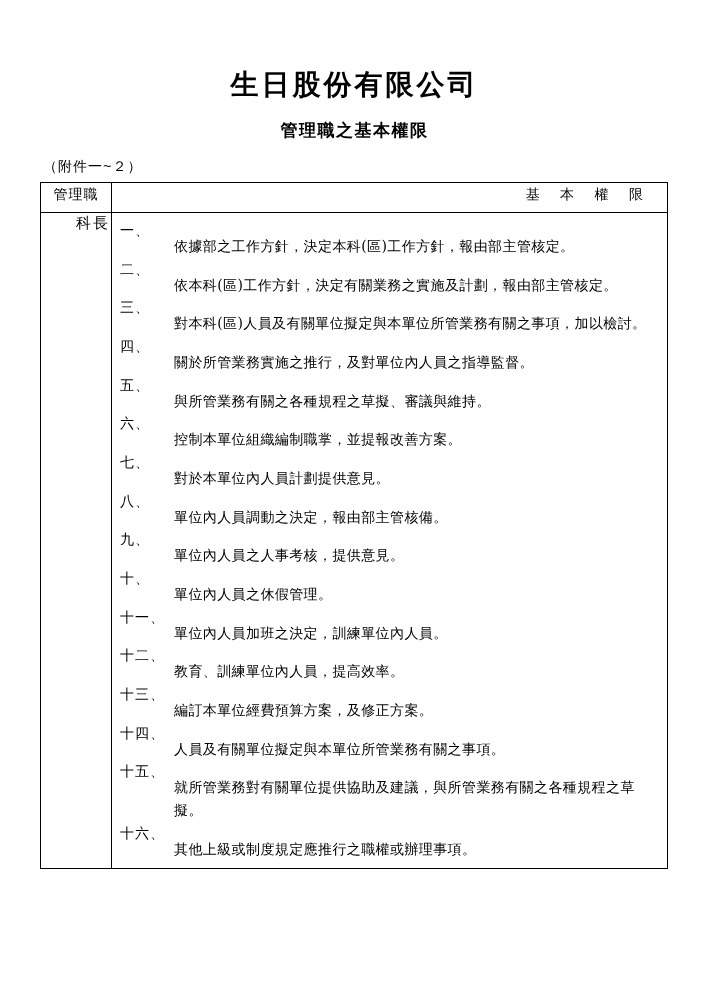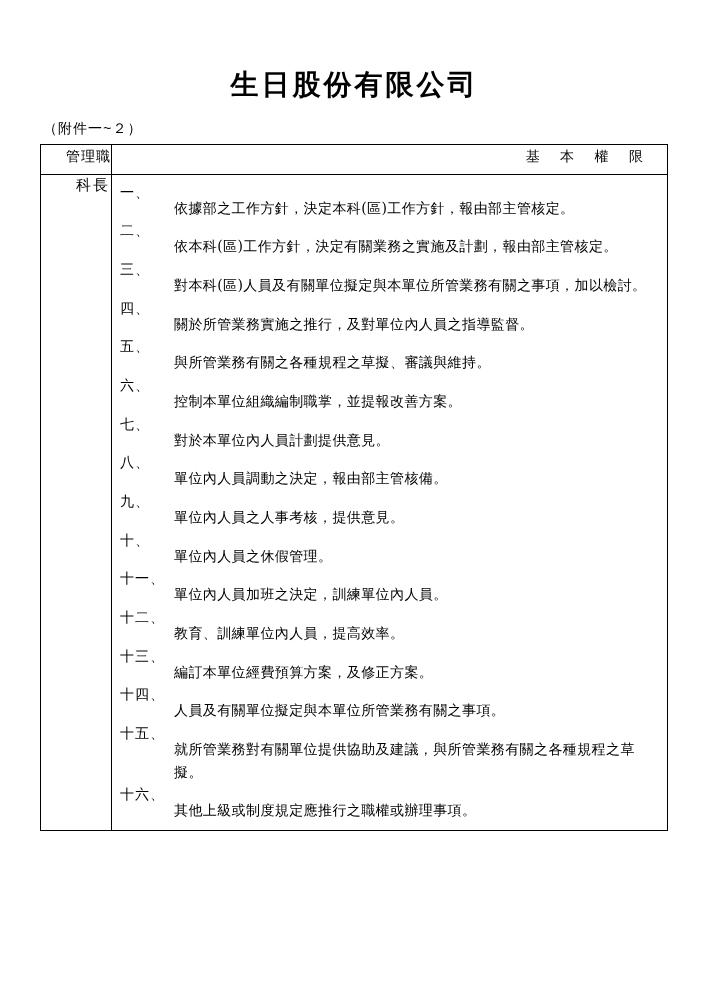--- a/index.html
+++ b/index.html
@@ -51,21 +51,21 @@
     margin-top: 6px;
     table-layout: fixed;
   }
   table.perm-table td, table.perm-table th {
     border: 1px solid #000000;
     vertical-align: top;
     font-weight: normal;
   }
   th.col-head-role {
     width: 70px;
-    text-align: right;
+    text-align: center;
     font-size: 14px;
     letter-spacing: 1px;
     padding: 3px 0 8px 0;
     vertical-align: middle;
     margin-left: 36px;
   }
   th.col-head-perm {
     text-align: right;
     font-size: 14px;
     letter-spacing: 8px;
@@ -107,20 +107,21 @@
     margin-top: 16px;
   }
 </style>
 </head>
 <body>
 
 <div class="page">
 
   <div class="doc-title">生日股份有限公司</div>
 
+  <div class="doc-subtitle">管理職之基本權限</div>
 
   <div class="attachment-note">（附件一~２）</div>
 
   <table class="perm-table">
     <thead>
       <tr>
         <th class="col-head-role">管理職</th>
         <th class="col-head-perm">基 本 權 限</th>
       </tr>
     </thead>

